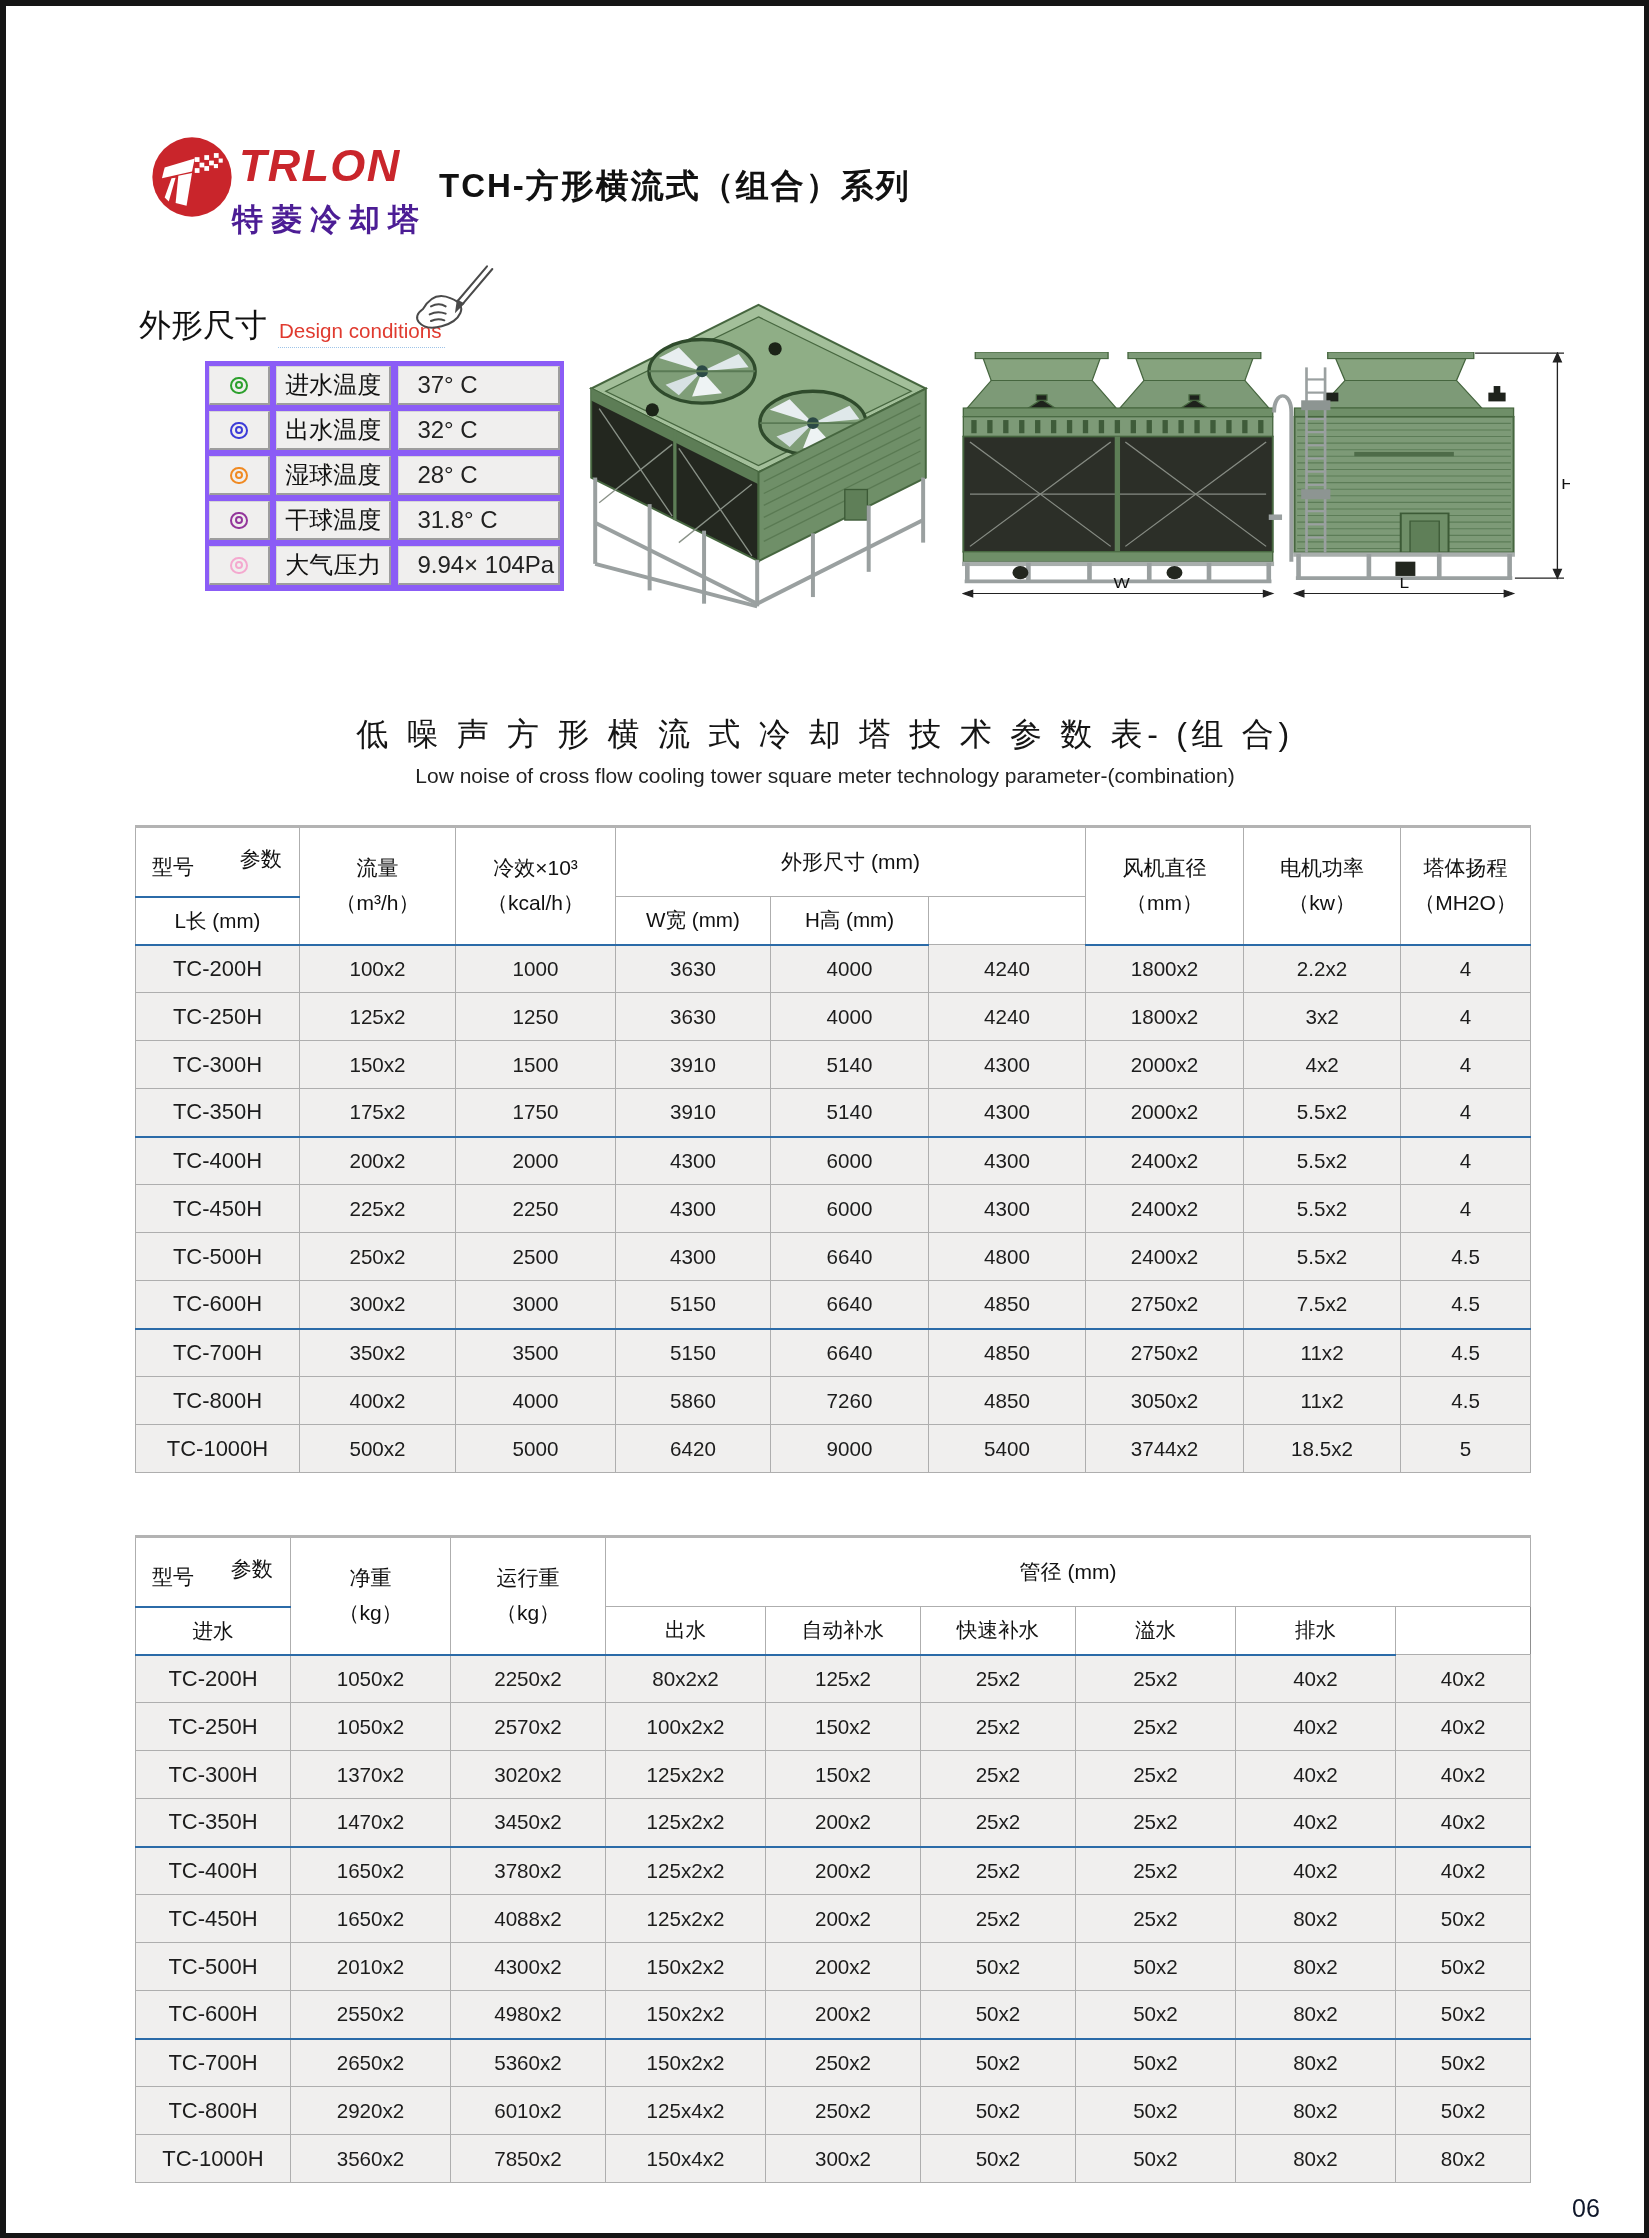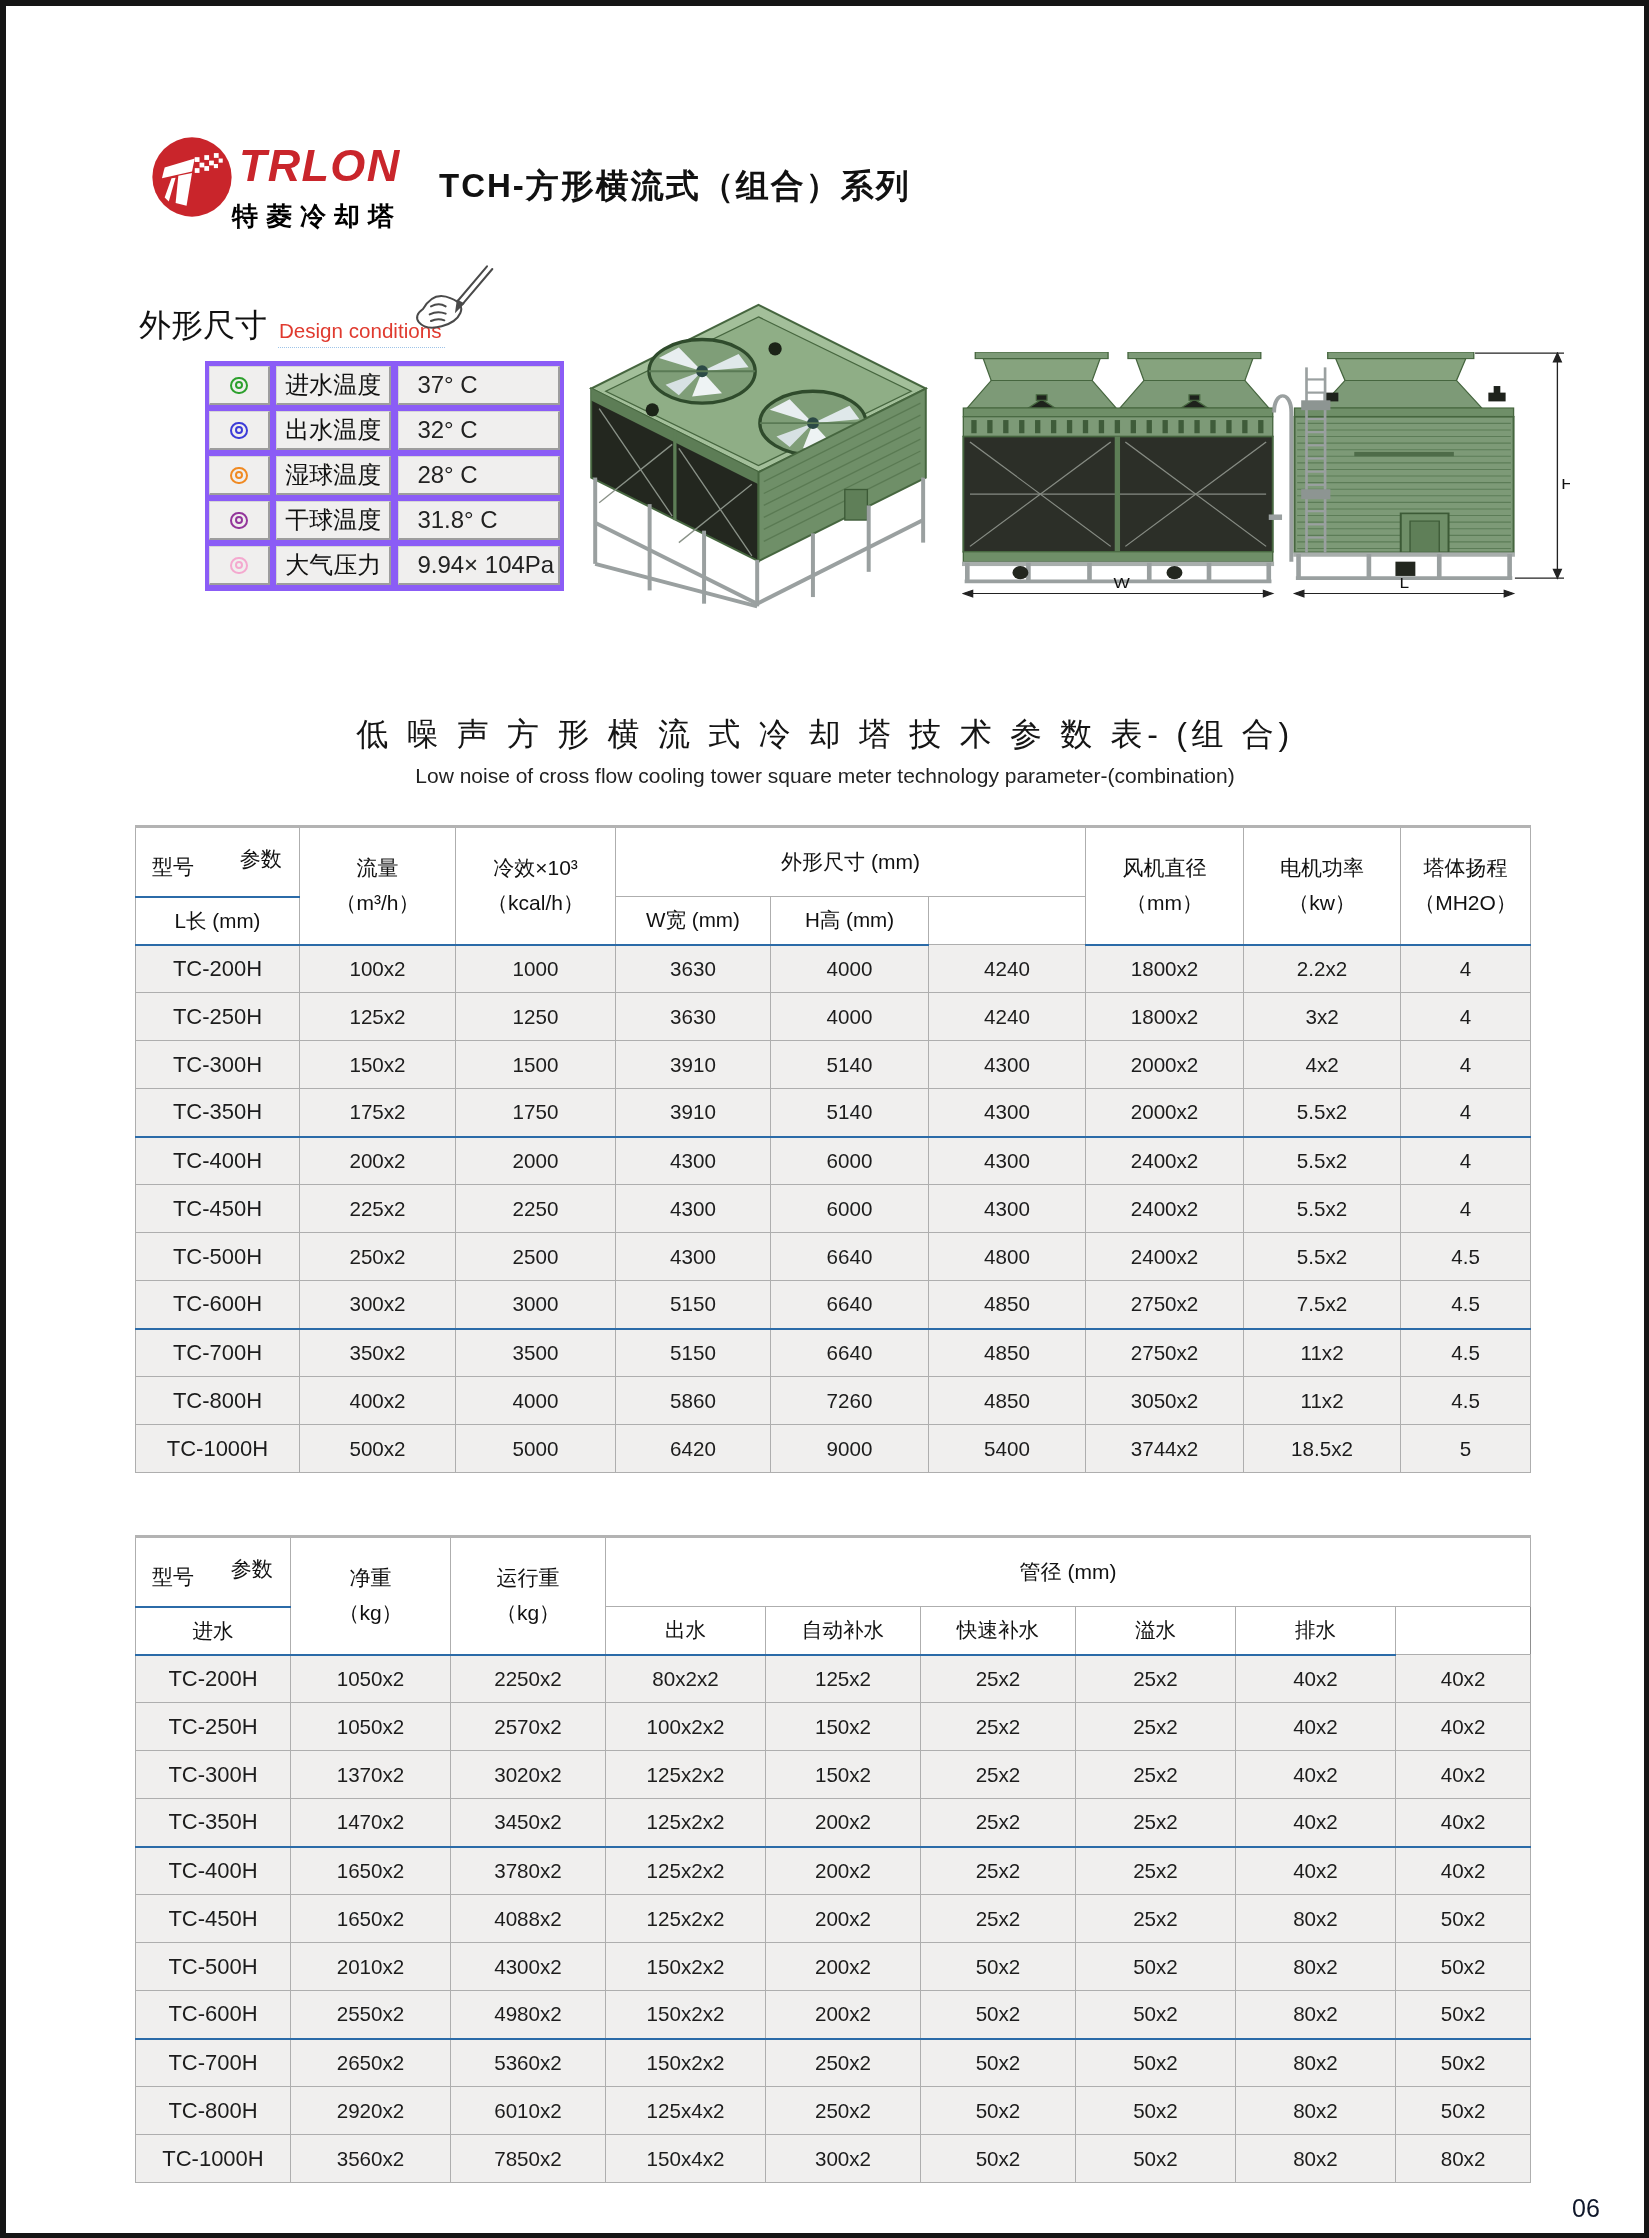--- a/index.html
+++ b/index.html
@@ -7,22 +7,22 @@
   body { font-family:"Liberation Sans","DejaVu Sans",sans-serif; }
   .page {
     position:relative; width:1650px; height:2239px; background:#ffffff;
     border:6.6px solid #151515; overflow:hidden;
   }
 
   
   .logo-circle { position:absolute; left:145px; top:130px; }
   .brand-en { position:absolute; left:233px; top:134px; font-size:45px; font-weight:800;
               font-style:italic; color:#c9252b; letter-spacing:1.3px; }
-  .brand-cn { position:absolute; left:226px; top:193px; font-size:26px; font-weight:700;
-              color:#000000; letter-spacing:8px; }
+  .brand-cn { position:absolute; left:226px; top:193px; font-size:31px; font-weight:700;
+              color:#4c1d95; letter-spacing:8px; }
   .doc-title { position:absolute; left:433px; top:158px; font-size:33px; font-weight:700;
                color:#111; letter-spacing:2px; }
 
   
   .dc-head { position:absolute; left:133px; top:298px; display:flex; align-items:flex-end; }
   .dc-title-cn { font-size:32px; color:#111; font-weight:500; }
   .dc-title-en { font-size:20.6px; color:#e03a2f; margin-left:10.6px; padding:0 4px 4px 1.3px;
                  border-bottom:1.3px dotted #9fc4e8; }
   .hand-icon { position:absolute; left:393px; top:259px; }
 

